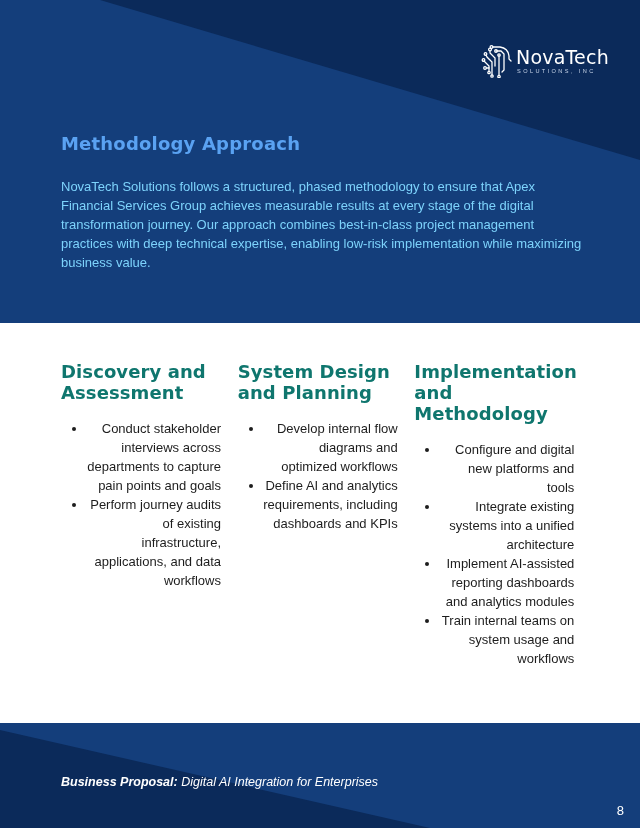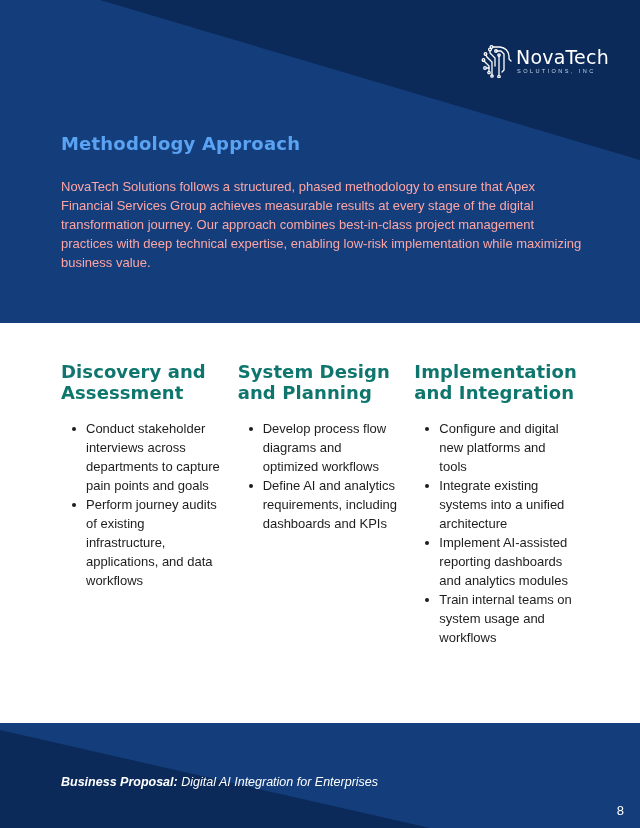--- a/index.html
+++ b/index.html
@@ -26,33 +26,33 @@
       color: #c9d6ea; font-size: 5.6px; letter-spacing: 2.4px; line-height: 8px; margin-left: 1px;
     }
 
     .page-title {
       position: absolute; left: 61px; top: 126px;
       color: #5aa2f2; font-family: "DejaVu Sans", sans-serif; font-weight: bold;
       font-size: 18px; letter-spacing: 0.2px; line-height: 36px;
     }
     .intro {
       position: absolute; left: 61px; top: 177px; width: 525px;
-      color: #fca5a5; font-size: 13px; line-height: 19px;
+      color: #7dd3fc; font-size: 13px; line-height: 19px;
     }
 
     .columns {
       position: absolute; left: 61px; top: 361px; width: 530px;
       display: flex; gap: 0;
     }
     .col { width: 182px; }
     .col h2 {
       color: #0f766e; font-family: "DejaVu Sans", sans-serif; font-weight: bold;
       font-size: 18px; line-height: 21px; letter-spacing: 0.1px; margin-bottom: 16px;
     }
-    .col ul { list-style: none; padding-left: 0; }
+    .col ul { list-style: none; padding-left: 0; text-align: right; }
     .col li {
       position: relative; padding-left: 25px; color: #1d1d1d;
       font-size: 13px; line-height: 19px; width: 160px;
     }
     .col li::before {
       content: ""; position: absolute; left: 11px; top: 8px;
       width: 4px; height: 4px; border-radius: 50%; background: #1d1d1d;
     }
 
     .footer {
@@ -112,26 +112,26 @@
   <div class="col">
     <h2>Discovery and Assessment</h2>
     <ul>
       <li>Conduct stakeholder interviews across departments to capture pain points and goals</li>
       <li>Perform journey audits of existing infrastructure, applications, and data workflows</li>
     </ul>
   </div>
   <div class="col">
     <h2>System Design and Planning</h2>
     <ul>
-      <li>Develop process flow diagrams and optimized workflows</li>
+      <li>Develop internal flow diagrams and optimized workflows</li>
       <li>Define AI and analytics requirements, including dashboards and KPIs</li>
     </ul>
   </div>
   <div class="col">
-    <h2>Implementation and Integration</h2>
+    <h2>Implementation and Methodology</h2>
     <ul>
       <li>Configure and digital new platforms and tools</li>
       <li>Integrate existing systems into a unified architecture</li>
       <li>Implement AI-assisted reporting dashboards and analytics modules</li>
       <li>Train internal teams on system usage and workflows</li>
     </ul>
   </div>
 </div>
 
 <div class="footer">

